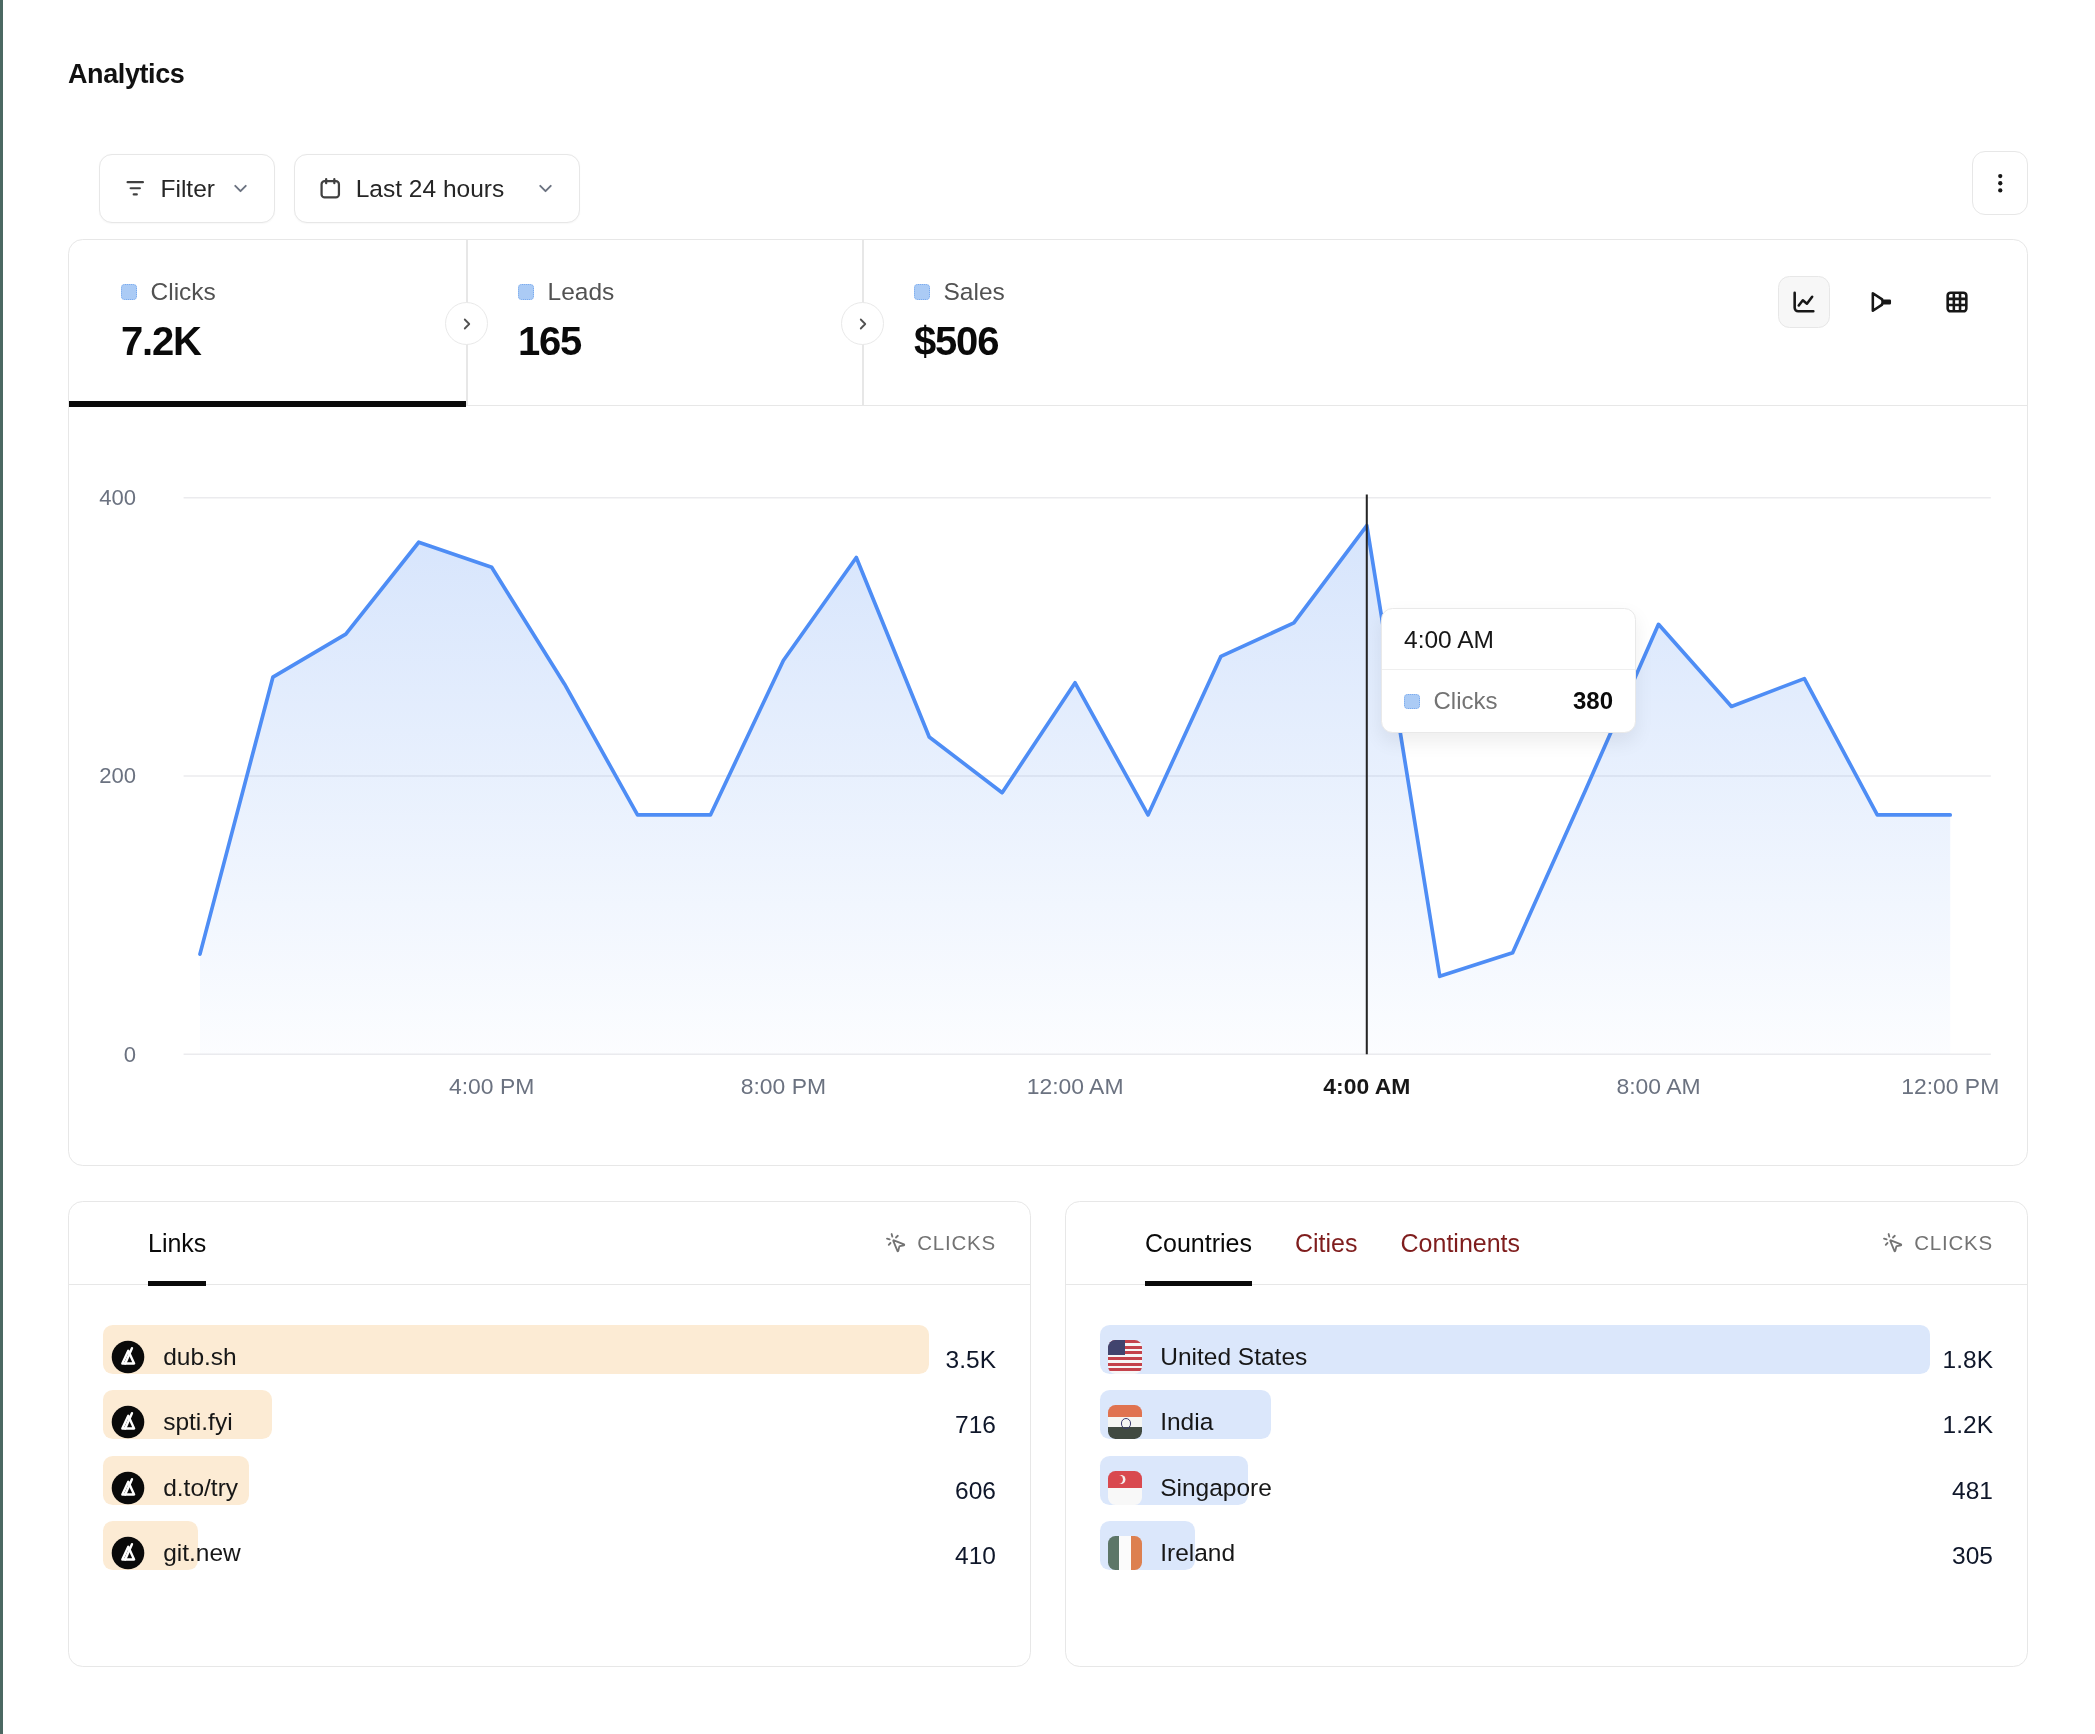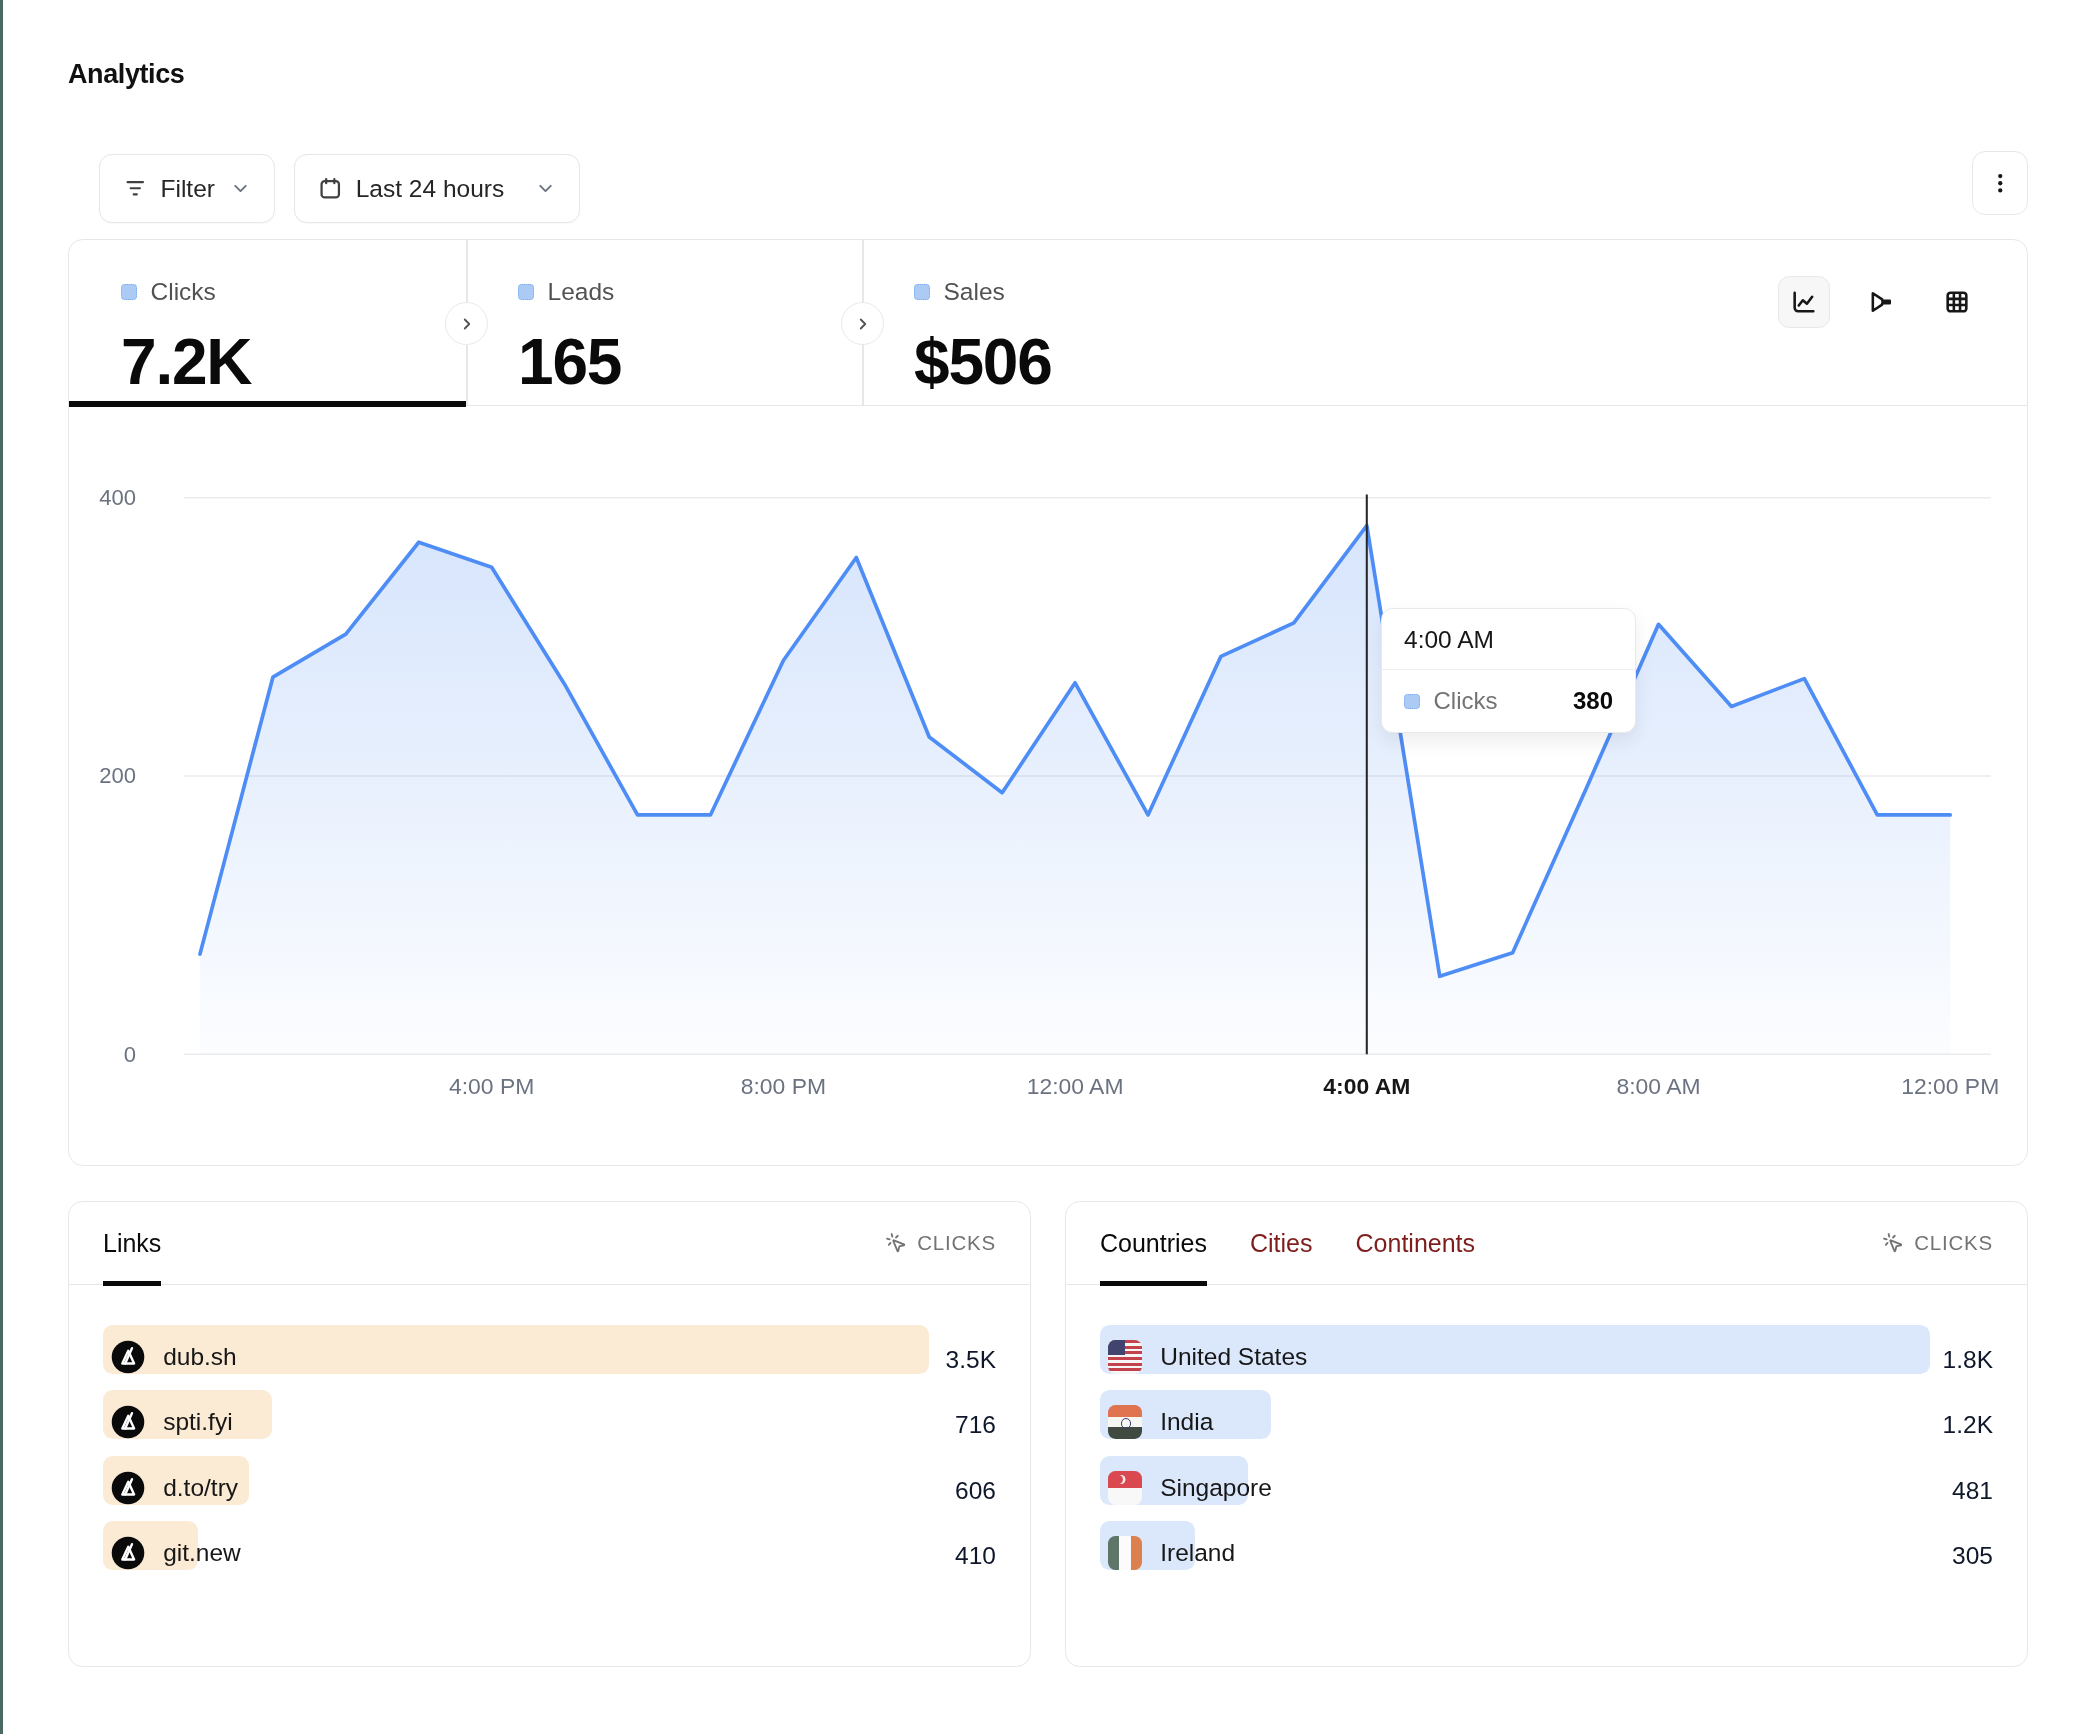--- a/index.html
+++ b/index.html
@@ -19,21 +19,21 @@
 
   
   .card { position:absolute; left:68px; top:239px; width:1960px; height:927px; border:1.6px solid #e7e7e7; border-radius:14.7px; background:#fff; }
   .tabs { position:relative; height:166px; border-bottom:1.6px solid #e7e7e7; }
   .metric-tab { position:absolute; top:0; height:100%; padding:38px 0 0 52px; cursor:pointer; }
   .metric-tab.t0 { left:0; width:397px; }
   .metric-tab.t1 { left:397px; width:396px; }
   .metric-tab.t2 { left:793px; width:409px; }
   .metric-label { display:flex; align-items:center; gap:14px; font-size:24.5px; color:#525252; }
   .legend-sq { width:15.5px; height:15.5px; border-radius:4.1px; background:#abcbf5; border:1.6px dotted #79aaee; flex:none; }
-  .metric-value { margin-top:19px; font-size:64px; font-weight:700; letter-spacing:-1.2px; color:#0a0a0a; }
+  .metric-value { margin-top:13px; font-size:40px; font-weight:700; letter-spacing:-1.2px; color:#0a0a0a; }
   .vdiv { position:absolute; top:0; width:1.6px; height:166px; background:#e7e7e7; }
   .vdiv.d1 { left:397px; } .vdiv.d2 { left:793px; }
   .chev-circle { position:absolute; top:62px; width:43px; height:43px; border-radius:50%; background:#fff; border:1.6px solid #e9e9e9; display:flex; align-items:center; justify-content:center; color:#525252; z-index:3; cursor:pointer; }
   .chev-circle.c1 { left:376px; } .chev-circle.c2 { left:772px; }
   .active-underline { position:absolute; left:0; bottom:-1.6px; width:397px; height:5.7px; background:#0a0a0a; z-index:2; }
   .view-toggles { position:absolute; top:36px; right:44px; display:flex; gap:24.5px; }
   .toggle { width:52px; height:52px; border-radius:11.5px; display:flex; align-items:center; justify-content:center; color:#171717; cursor:pointer; }
   .toggle.active { background:#f7f7f7; border:1.6px solid #e7e7e7; }
 
   
@@ -43,21 +43,21 @@
   .tooltip-divider { height:1.6px; background:#efefef; }
   .tooltip-row { display:flex; align-items:center; gap:14px; padding:17px 22px; font-size:24px; }
   .tooltip-series { color:#737373; }
   .tooltip-value { margin-left:auto; font-weight:700; color:#0a0a0a; }
 
   
   .panel { position:absolute; top:1201px; width:963px; height:466px; border:1.6px solid #e7e7e7; border-radius:14.7px; background:#fff; }
   .panel.links-panel { left:68px; }
   .panel.countries-panel { left:1065px; }
   .panel-header { position:relative; height:83px; border-bottom:1.6px solid #e7e7e7; display:flex; align-items:center; padding:0 34px; }
-  .panel-tabs { display:flex; gap:43px; height:100%; }
+  .panel-tabs { display:flex; gap:43px; height:100%;margin-left:45px; }
   .panel-tab { position:relative; height:100%; display:flex; align-items:center; font-size:25px; color:#7f1d1d; cursor:pointer; }
   .panel-tab.active { color:#0a0a0a; }
   .panel-tab.active::after { content:""; position:absolute; left:0; bottom:-1.6px; width:100%; height:4.9px; background:#0a0a0a; }
   .metric-header { margin-left:auto; display:flex; align-items:center; gap:9.8px; font-size:20.5px; letter-spacing:0.8px; color:#737373; cursor:pointer; }
   .panel-list { padding:40px 34px 0; display:flex; flex-direction:column; gap:16.4px; }
   .row { position:relative; height:49px; display:flex; align-items:flex-end; cursor:pointer; }
   .bar { position:absolute; left:0; top:0; height:49px; border-radius:9.8px; }
   .links-panel .bar { background:#fcebd4; }
   .countries-panel .bar { background:#dbe7fb; }
   .row-content { position:relative; z-index:1; display:flex; align-items:center; gap:18px; padding-left:8.2px; font-size:24.5px; color:#171717; flex:1; }

